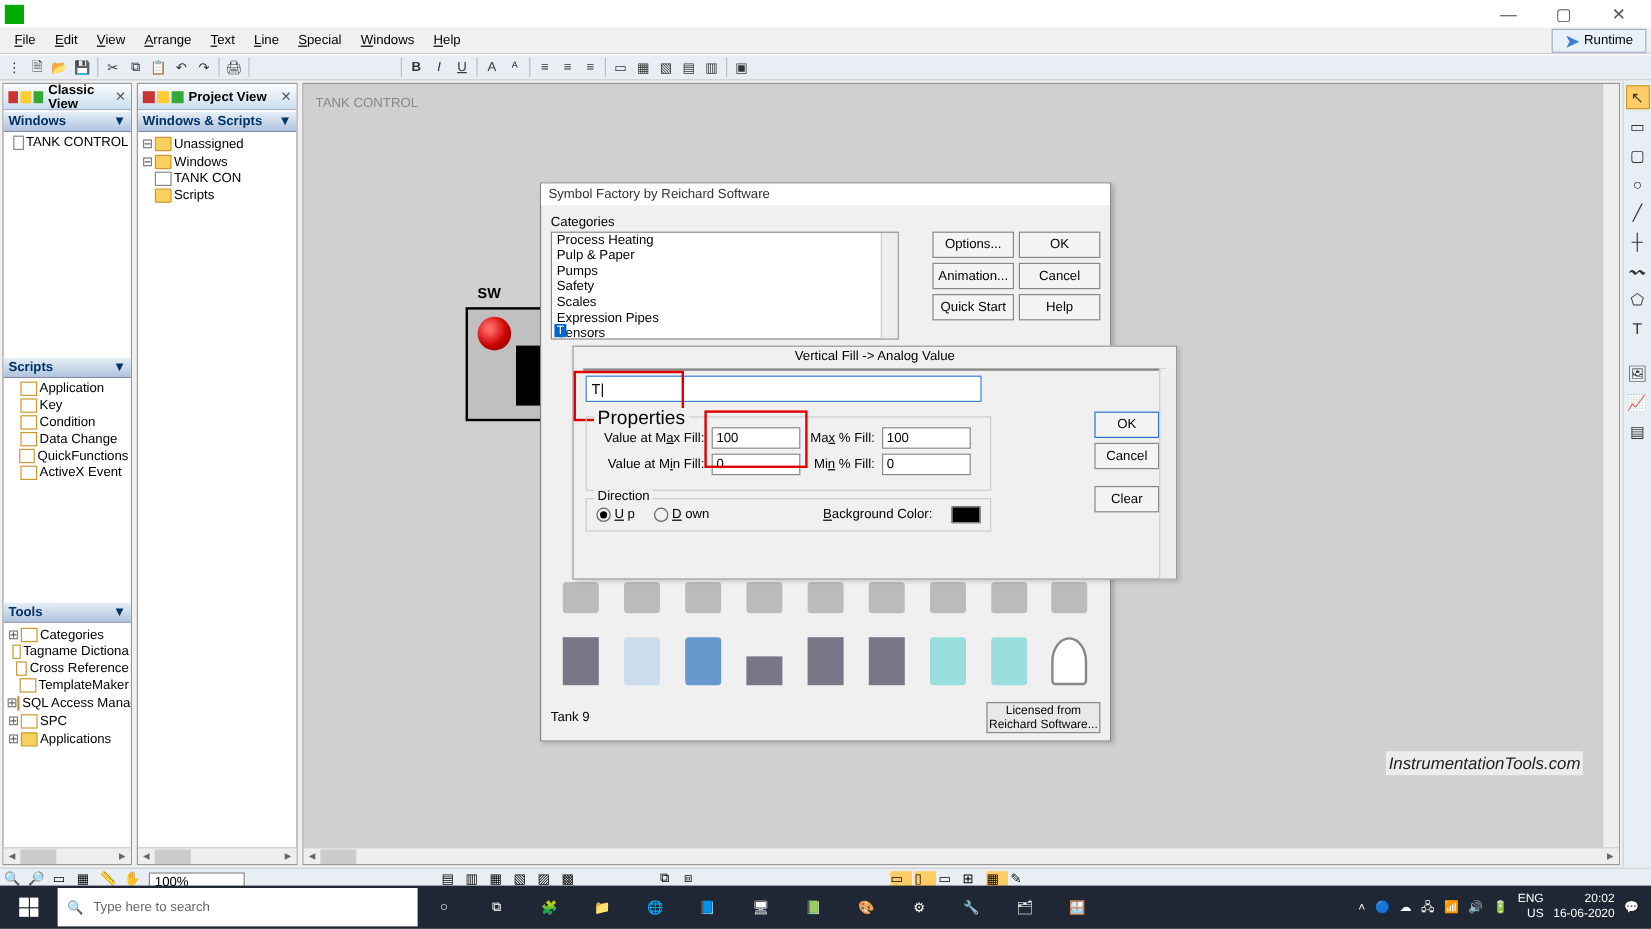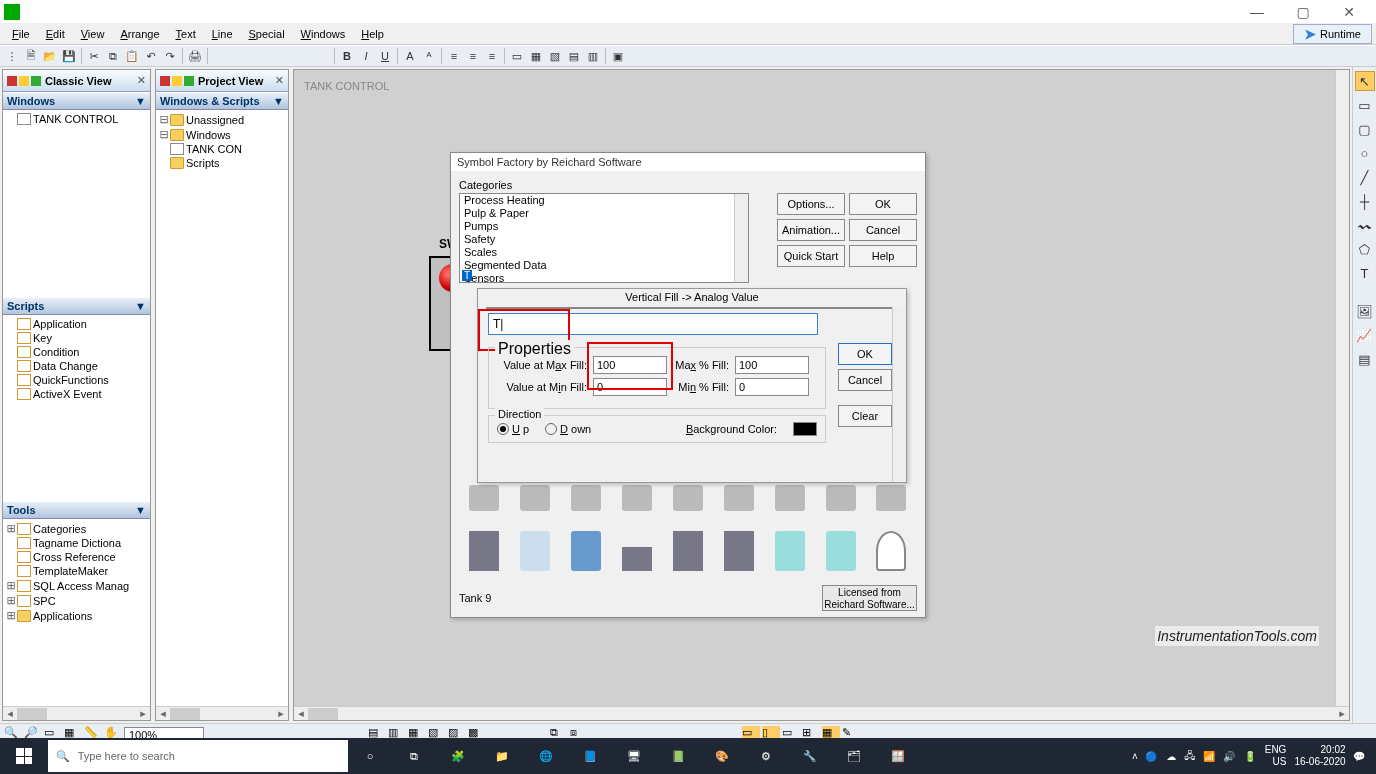--- a/index.html
+++ b/index.html
@@ -21,21 +21,21 @@
 
 
 .toolbar { height: 22px; background: #e8eef4; border-top: 1px solid #fff; border-bottom: 1px solid #ccc; display: flex; align-items: center; padding: 0 3px; gap: 1px; }
 .toolbar .tb-btn { width: 18px; height: 18px; display: inline-flex; align-items: center; justify-content: center; font-size: 11px; color: #333; }
 .toolbar .sep { width: 1px; height: 16px; background: #bbb; margin: 0 2px; }
 
 
 .mainrow { display: flex; height: 656px; }
 
 
-.sidepane { width: 149px; background: #fff; border: 1px solid #999; margin: 2px 2px 2px 2px; display: flex; flex-direction: column; }
+.sidepane { width: 108px; background: #fff; border: 1px solid #999; margin: 2px 2px 2px 2px; display: flex; flex-direction: column; }
 .sidepane2 { width: 134px; }
 .pane-tabhdr { height: 22px; background: linear-gradient(#fafcfe,#cadeee); border-bottom: 1px solid #99b; display: flex; align-items: center; padding: 0 4px; font-size: 11px; }
 .pane-tabhdr .sq { width: 10px; height: 10px; display: inline-block; margin-right: 2px; }
 .pane-tabhdr .close { margin-left: auto; font-size: 11px; color:#555;}
 .pane-section-hdr { height: 18px; background: linear-gradient(#e8f0f8,#b0c4de); border-top: 1px solid #fff; border-bottom: 1px solid #88a; display: flex; align-items: center; padding: 0 4px; font-weight: bold; color: #003366; }
 .pane-section-hdr .arrow { margin-left: auto; color:#003366;}
 .tree { flex: 1; overflow: auto; padding: 2px; }
 .tree .node { display: flex; align-items: center; padding: 1px 0; white-space: nowrap; }
 .tree .node .exp { width: 12px; text-align: center; color: #666; }
 .tree .node .ic { width: 14px; height: 12px; margin-right: 2px; display: inline-block; }
@@ -80,21 +80,21 @@
 .symgrid-row { position:absolute; left:8px; top:310px; right:8px; display:flex; justify-content:space-around; align-items:flex-end; height:30px;}
 .symgrid-row2 { top:350px; height:50px;}
 .sg { width:30px; height:26px; background:#bbb; border-radius:3px;}
 .sg.b { height:40px; background:#69c;}
 .sg.c { height:40px; background:#778;border-radius:0;}
 .sg.d { height:40px; background:#fff;border:2px solid #888;border-radius:50% 50% 10% 10%;}
 .footer-row { position:absolute; bottom:6px; left:8px; right:8px; display:flex; align-items:center; font-size:11px;}
 .lic-btn { margin-left:auto; width:95px; height:26px; background:#e8e8e8; border:1px solid #888; font-size:10px; text-align:center; line-height:12px; padding-top:1px;}
 
 
-.dlg-vf { left: 477px; top: 288px; width: 430px; height: 195px; background:#f0f0f0; border:1px solid #999;}
+.dlg-vf { left: 477px; top: 288px; width: 504px; height: 195px; background:#f0f0f0; border:1px solid #999;}
 .dlg-vf .vf-title-row { height:18px; text-align:center; font-size:11px; padding-top:2px;}
 .dlg-vf .vf-hr { height:2px; background:#888; margin:0 8px 4px 8px;}
 .dlg-vf .vf-body { padding: 0 10px; position:relative;}
 .red-box { border: 2px solid #e00000; position: absolute; }
 .vf-expr-label { font-size: 11px; }
 .vf-expr-input { width: 330px; height: 22px; border: 1px solid #3a7fd4; padding: 2px 4px; font-size: 12px; background:#fff;}
 .vf-right-btns { position: absolute; right: 14px; top: 30px; display: flex; flex-direction: column; gap: 4px; }
 .vf-right-btns .dbtn.pri { border:1px solid #2a6fcf; color:#000;}
 .vf-props { border: 1px solid #ccc; margin-top: 12px; padding: 8px; width: 338px; position: relative; }
 .vf-props legend { position:absolute; top:-8px; left:6px; background:#f0f0f0; padding:0 3px; font-size:16px;}
@@ -390,21 +390,21 @@
 <div class="dlg dlg-sf">
   <div class="dlg-title">Symbol Factory by Reichard Software</div>
   <div class="dlg-body">
     <div class="cat-label">Categories</div>
     <div class="cat-list">
       <div class="row">Process Heating</div>
       <div class="row">Pulp &amp; Paper</div>
       <div class="row">Pumps</div>
       <div class="row">Safety</div>
       <div class="row">Scales</div>
-      <div class="row">Segmented Data</div>
+      <div class="row">Expression Pipes</div>
       <div class="row">Sensors</div>
       <div class="rowT">T</div>
       <div class="sb"></div>
     </div>
     <div class="sf-btn-col">
       <div class="bg">
         <div class="dbtn">Options...</div>
         <div class="dbtn">OK</div>
       </div>
       <div class="bg">

